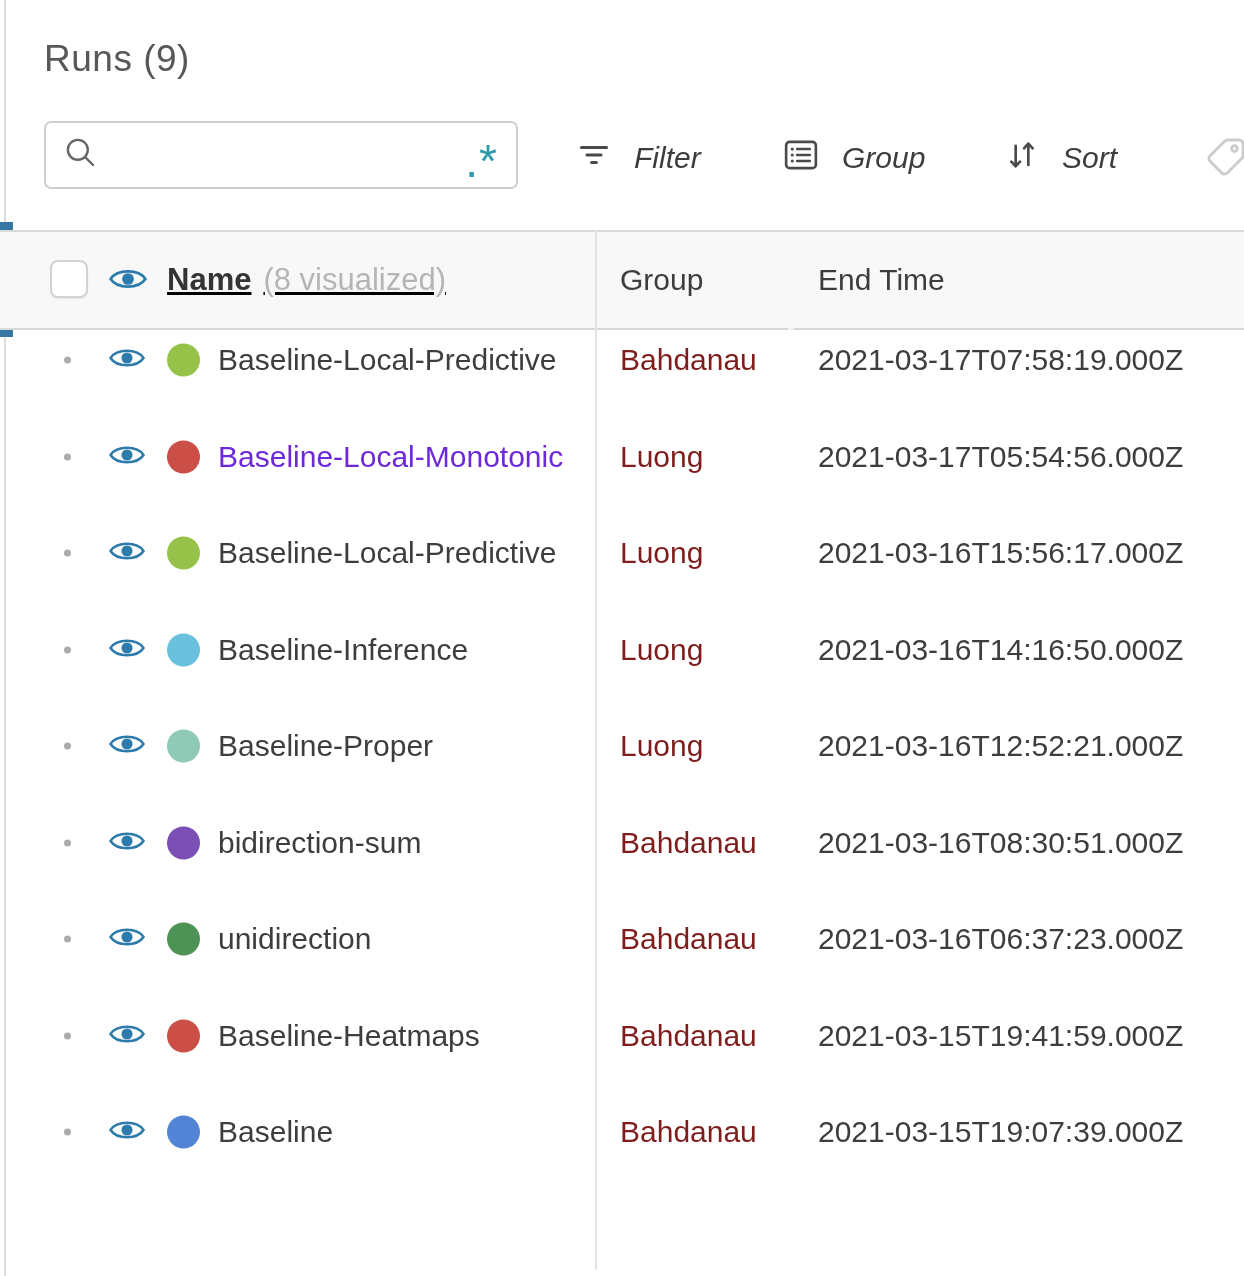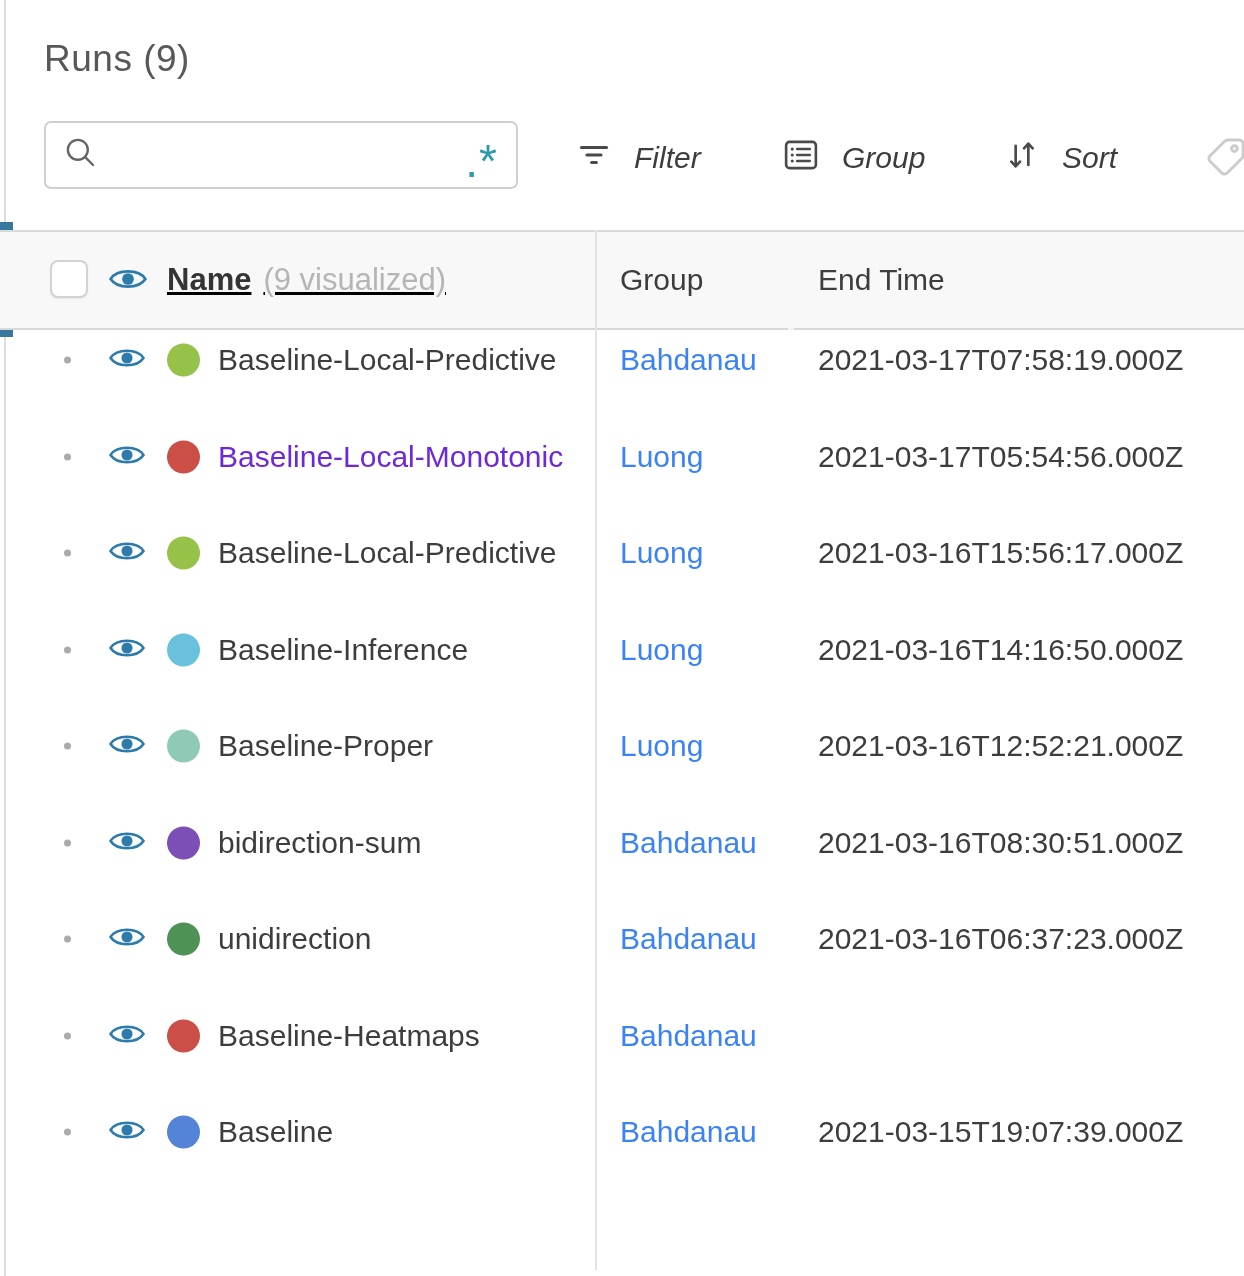--- a/index.html
+++ b/index.html
@@ -85,21 +85,21 @@
     position:absolute;left:167px;top:50%;transform:translateY(-50%);
     width:33px;height:33px;border-radius:50%;cursor:pointer;
   }
   .row .name{
     position:absolute;left:218px;top:50%;transform:translateY(-50%);
     font-size:30px;color:#3d3d3d;white-space:nowrap;overflow:hidden;
     max-width:352px;cursor:pointer;
   }
   .row .group{
     position:absolute;left:620px;top:50%;transform:translateY(-50%);
-    font-size:30px;color:#3b82f6;white-space:nowrap;
+    font-size:30px;color:#7f1d1d;white-space:nowrap;
   }
   .row .time{
     position:absolute;left:818px;top:50%;transform:translateY(-50%);
     font-size:30px;color:#3d3d3d;white-space:nowrap;
   }
 </style>
 </head>
 <body>
 
 <div class="panel">
@@ -169,21 +169,21 @@
   <div class="thead">
     <div class="checkbox"></div>
     <span class="eye">
       <svg width="38" height="28" viewBox="0 0 24 16">
         <path d="M1 8 C5.2 1.6 18.8 1.6 23 8 C18.8 14.4 5.2 14.4 1 8 Z" fill="none" stroke="#2d7bab" stroke-width="1.7"></path>
         <circle cx="12" cy="8" r="3.7" fill="#2d7bab"></circle>
       </svg>
     </span>
     <div class="name-head">
       <span class="nm">Name</span>
-      <span class="viz">(9 visualized)</span>
+      <span class="viz">(8 visualized)</span>
     </div>
     <div class="col-head group">Group</div>
     <div class="col-head endtime">End Time</div>
     <div class="head-notch"></div>
   </div>
 
   <div class="tbody">
 
     <div class="row">
       <span class="drag-dot"></span>
@@ -287,20 +287,21 @@
       <span class="drag-dot"></span>
       <span class="eye">
         <svg width="36" height="26" viewBox="0 0 24 16">
             <path d="M1 8 C5.2 1.6 18.8 1.6 23 8 C18.8 14.4 5.2 14.4 1 8 Z" fill="none" stroke="#2d7bab" stroke-width="1.7"></path>
             <circle cx="12" cy="8" r="3.7" fill="#2d7bab"></circle>
           </svg>
       </span>
       <span class="dot" style="background-color: rgb(203, 79, 71);"></span>
       <span class="name">Baseline-Heatmaps</span>
       <span class="group">Bahdanau</span>
+      <span class="time">2021-03-15T19:41:59.000Z</span>
     </div>
 
     <div class="row">
       <span class="drag-dot"></span>
       <span class="eye">
         <svg width="36" height="26" viewBox="0 0 24 16">
             <path d="M1 8 C5.2 1.6 18.8 1.6 23 8 C18.8 14.4 5.2 14.4 1 8 Z" fill="none" stroke="#2d7bab" stroke-width="1.7"></path>
             <circle cx="12" cy="8" r="3.7" fill="#2d7bab"></circle>
           </svg>
       </span>

